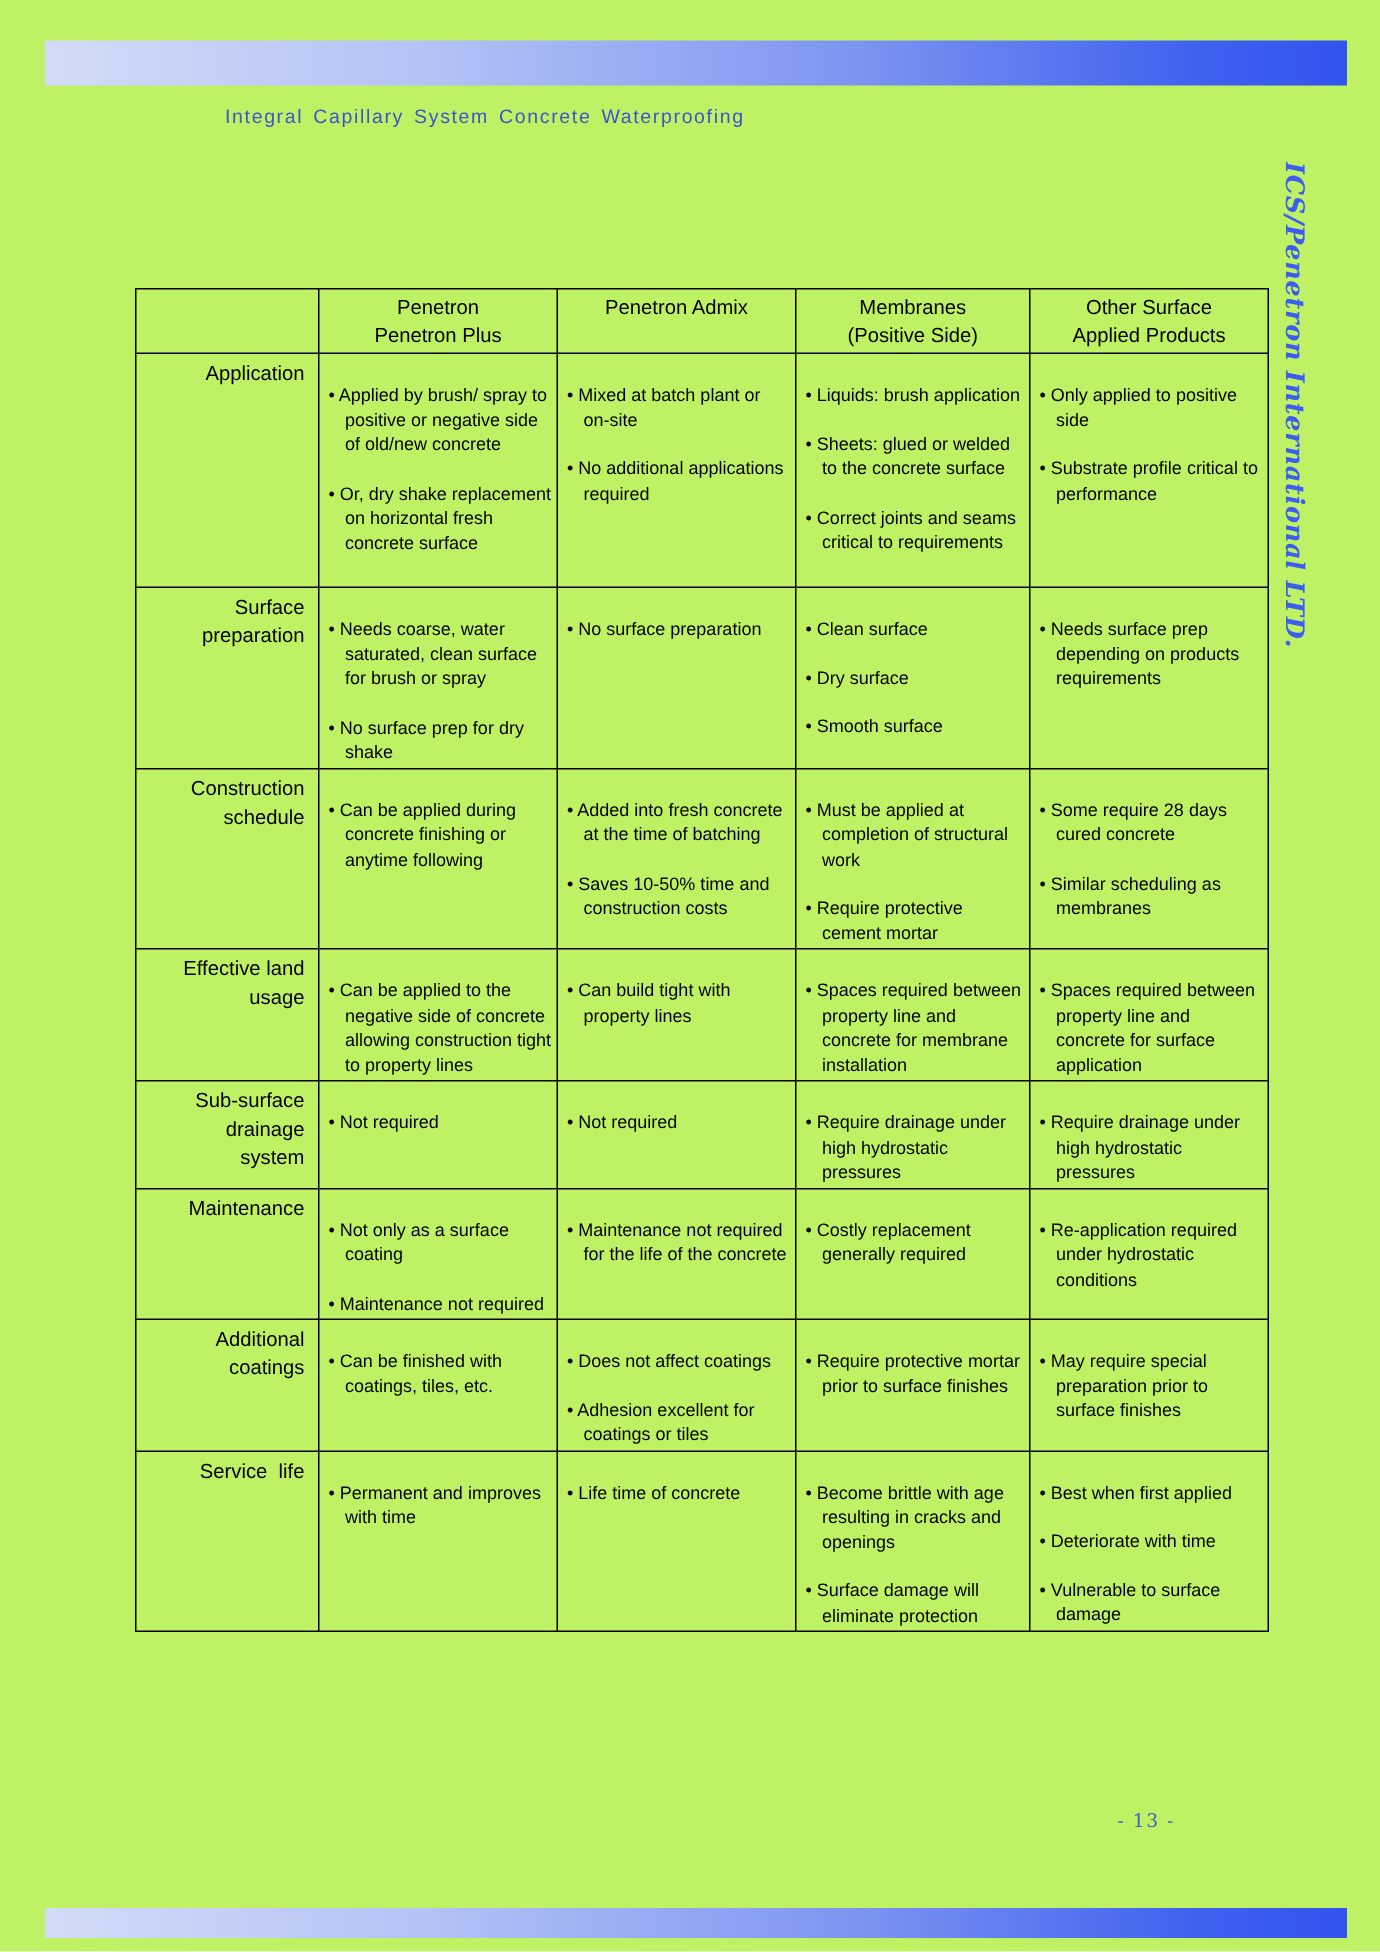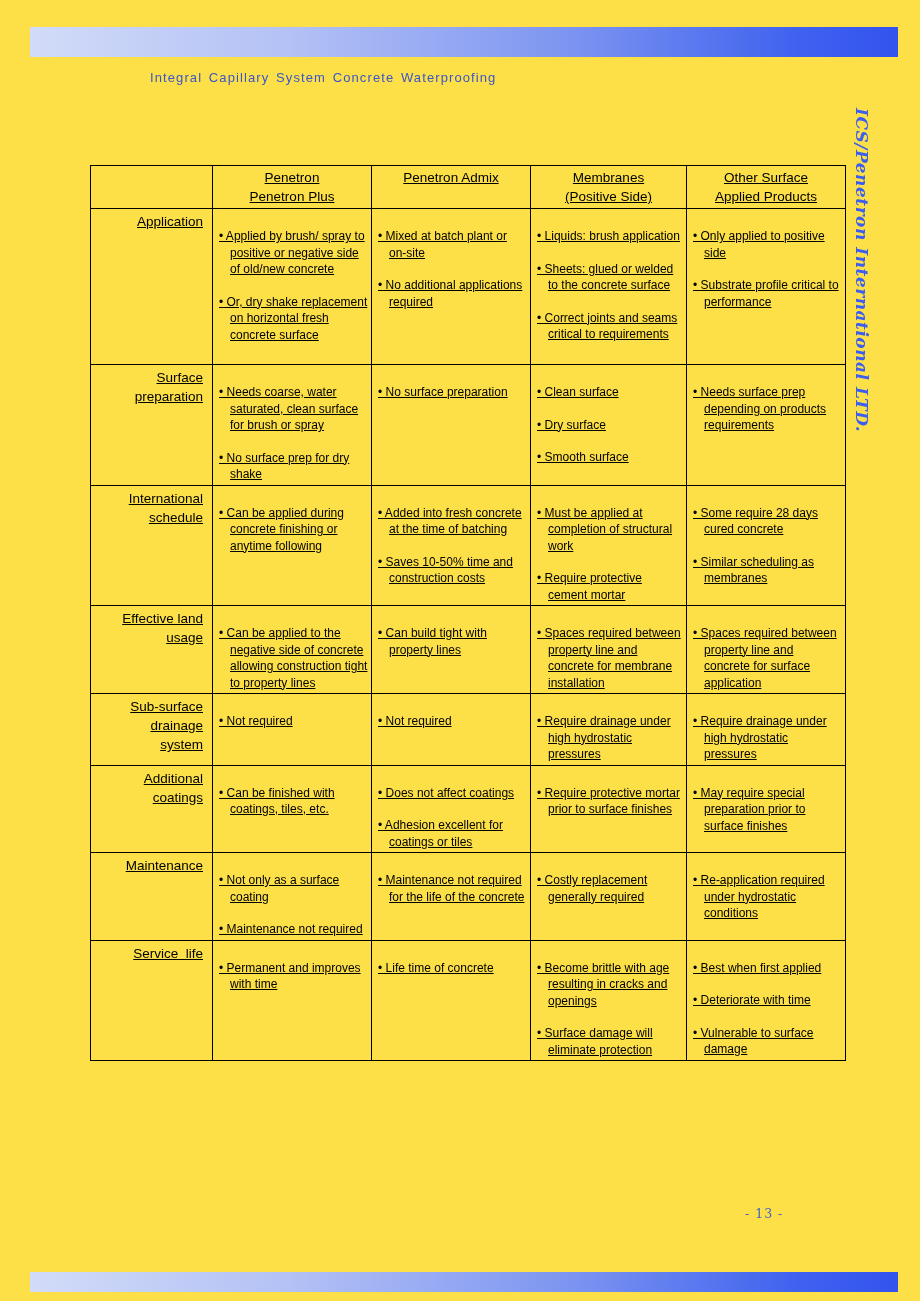--- a/index.html
+++ b/index.html
@@ -1,20 +1,20 @@
 <!DOCTYPE html>
 <html><head>
 <meta charset="utf-8">
 <style>
   html, body { margin: 0; padding: 0; background: #ffffff; }
   .page {
     position: relative;
     width: 920px;
     height: 1301px;
-    background: #fde047;
+    background: #bef264;
     overflow: hidden;
     font-family: "Liberation Sans", sans-serif;
     color: #000;
   }
   .top-bar {
     position: absolute;
     left: 30px; top: 27px;
     width: 868px; height: 30px;
     background: linear-gradient(to right, #d2dbf8 0%, #b3c1f5 30%, #7d95f1 62%, #4062ef 88%, #3353ee 100%);
   }
@@ -40,25 +40,24 @@
     font-family: "DejaVu Serif", "Liberation Serif", serif;
     font-style: italic;
     font-weight: bold;
     font-size: 17px;
     letter-spacing: 0.5px;
     color: #3b5ef0;
     white-space: nowrap;
   }
   table.cmp {
     position: absolute;
-    left: 90px; top: 165px;
+    left: 90px; top: 192px;
     width: 755px;
     border-collapse: collapse;
     table-layout: fixed;
-    text-decoration: underline;
   }
   table.cmp th, table.cmp td {
     border: 1px solid #000;
     vertical-align: top;
     font-weight: normal;
     box-sizing: border-box;
   }
   th.col-header {
     text-align: center;
     vertical-align: middle;
@@ -167,21 +166,21 @@
             <div class="bullet-item">• Clean surface</div>
             <div class="bullet-item">• Dry surface</div>
             <div class="bullet-item">• Smooth surface</div>
           </td>
           <td class="cell">
             <div class="bullet-item">• Needs surface prep depending on products requirements</div>
           </td>
         </tr>
         <tr style="height: 97px;">
           <th class="row-label">
-            <div class="row-label-line">International</div>
+            <div class="row-label-line">Construction</div>
             <div class="row-label-line">schedule</div>
           </th>
           <td class="cell">
             <div class="bullet-item">• Can be applied during concrete finishing or anytime following</div>
           </td>
           <td class="cell">
             <div class="bullet-item">• Added into fresh concrete at the time of batching</div>
             <div class="bullet-item">• Saves 10-50% time and construction costs</div>
           </td>
           <td class="cell">
@@ -223,55 +222,55 @@
           <td class="cell">
             <div class="bullet-item">• Not required</div>
           </td>
           <td class="cell">
             <div class="bullet-item">• Require drainage under high hydrostatic pressures</div>
           </td>
           <td class="cell">
             <div class="bullet-item">• Require drainage under high hydrostatic pressures</div>
           </td>
         </tr>
+        <tr style="height: 69px;">
+          <th class="row-label">
+            <div class="row-label-line">Maintenance</div>
+          </th>
+          <td class="cell">
+            <div class="bullet-item">• Not only as a surface coating</div>
+            <div class="bullet-item">• Maintenance not required</div>
+          </td>
+          <td class="cell">
+            <div class="bullet-item">• Maintenance not required for the life of the concrete</div>
+          </td>
+          <td class="cell">
+            <div class="bullet-item">• Costly replacement generally required</div>
+          </td>
+          <td class="cell">
+            <div class="bullet-item">• Re-application required under hydrostatic conditions</div>
+          </td>
+        </tr>
         <tr style="height: 68px;">
           <th class="row-label">
             <div class="row-label-line">Additional</div>
             <div class="row-label-line">coatings</div>
           </th>
           <td class="cell">
             <div class="bullet-item">• Can be finished with coatings, tiles, etc.</div>
           </td>
           <td class="cell">
             <div class="bullet-item">• Does not affect coatings</div>
             <div class="bullet-item">• Adhesion excellent for coatings or tiles</div>
           </td>
           <td class="cell">
             <div class="bullet-item">• Require protective mortar prior to surface finishes</div>
           </td>
           <td class="cell">
             <div class="bullet-item">• May require special preparation prior to surface finishes</div>
-          </td>
-        </tr>
-        <tr style="height: 69px;">
-          <th class="row-label">
-            <div class="row-label-line">Maintenance</div>
-          </th>
-          <td class="cell">
-            <div class="bullet-item">• Not only as a surface coating</div>
-            <div class="bullet-item">• Maintenance not required</div>
-          </td>
-          <td class="cell">
-            <div class="bullet-item">• Maintenance not required for the life of the concrete</div>
-          </td>
-          <td class="cell">
-            <div class="bullet-item">• Costly replacement generally required</div>
-          </td>
-          <td class="cell">
-            <div class="bullet-item">• Re-application required under hydrostatic conditions</div>
           </td>
         </tr>
         <tr style="height: 85px;">
           <th class="row-label">
             <div class="row-label-line">Service  life</div>
           </th>
           <td class="cell">
             <div class="bullet-item">• Permanent and improves with time</div>
           </td>
           <td class="cell">

